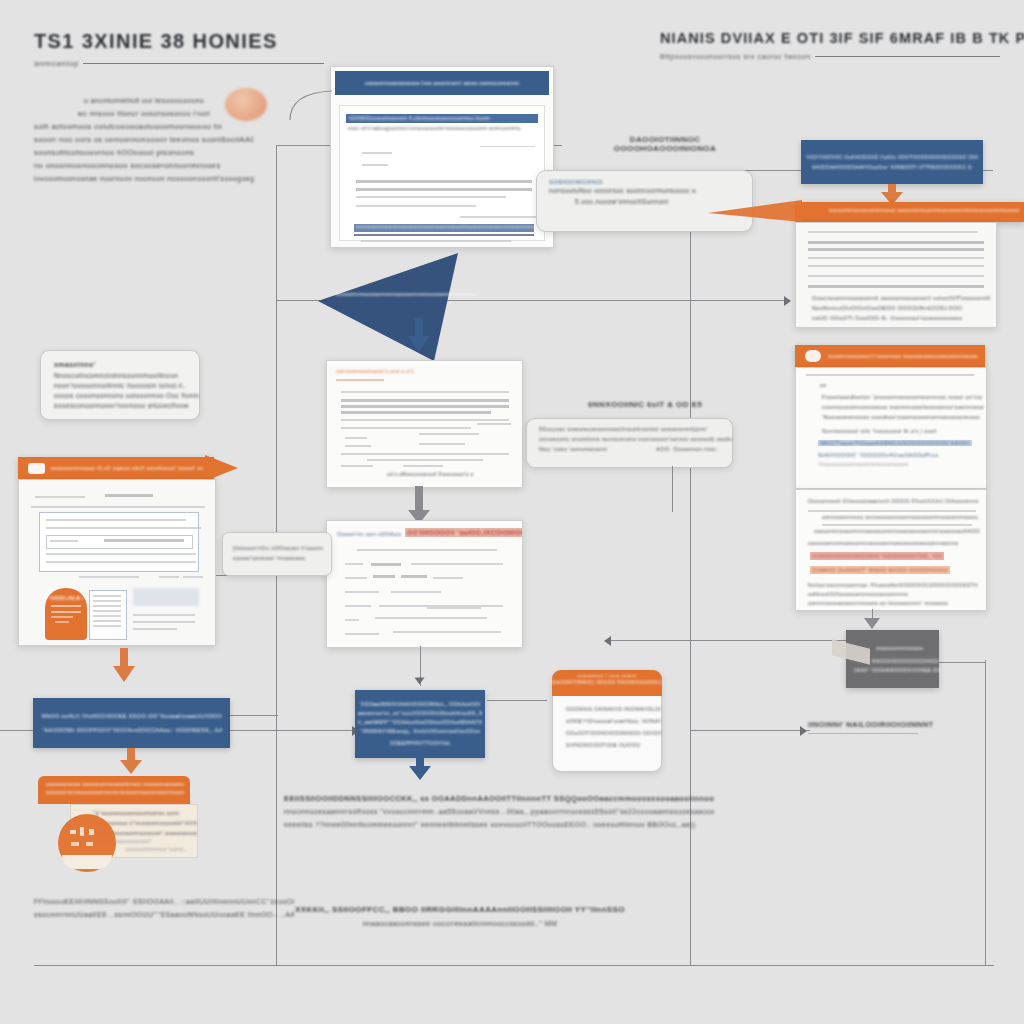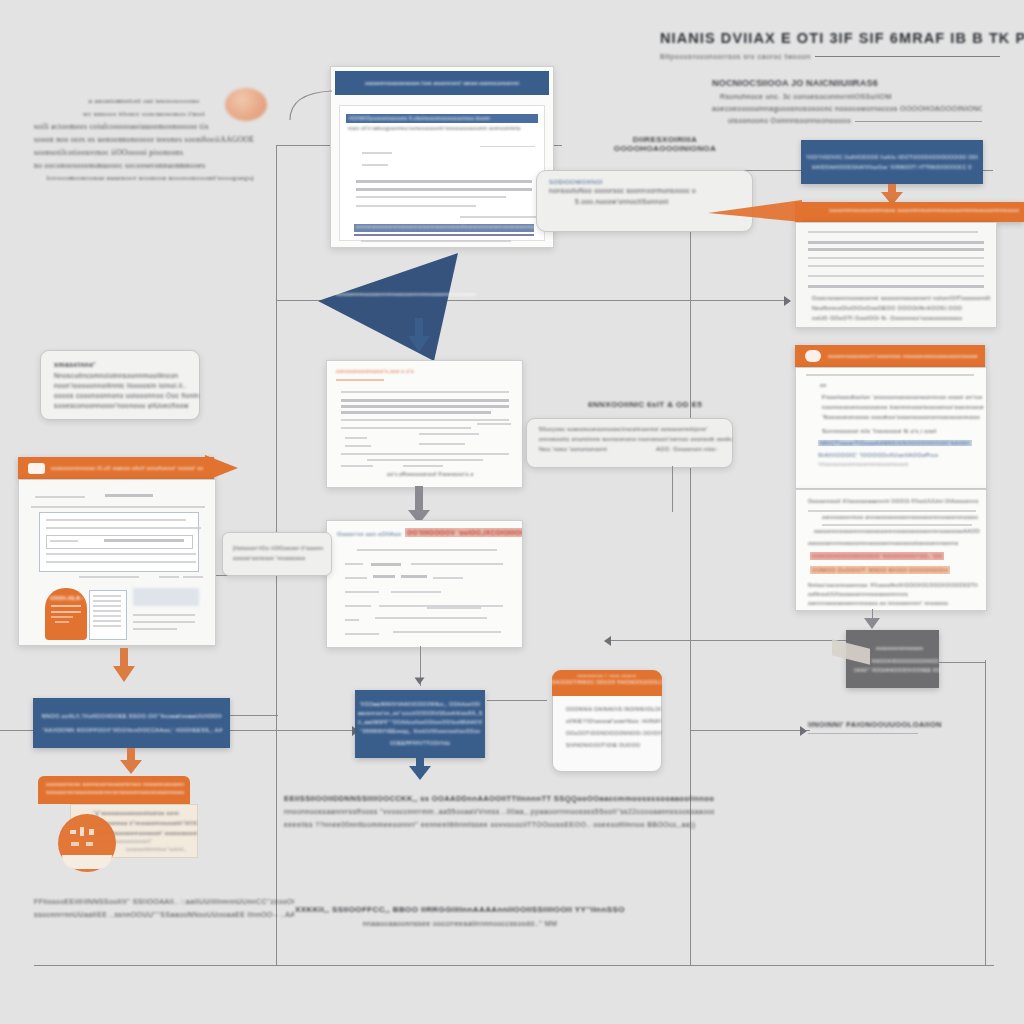--- a/index.html
+++ b/index.html
@@ -114,49 +114,47 @@
     position:absolute;border-radius:50%;
     background:radial-gradient(circle at 40% 35%,#f3c3a4,#e89d76 60%,#dd8a5f 100%);
     filter:blur(1.4px);opacity:.85;
   }
 </style>
 </head>
 <body>
 
 <div id="stage">
 
+  <div style="position:absolute;left:34px;top:30px;width:290px;">
+    <div class="h-title">TS1 3XINIE 38 HONIES</div>
+    <div style="display:flex;align-items:center;gap:4px;margin-top:6px;">
+      <div class="h-sub">anmoaniup</div>
+      <div class="rule" style="flex:1;"></div>
+    </div>
+  </div>
 
   <div style="position:absolute;left:660px;top:30px;width:340px;">
     <div class="h-title" style="font-size:14.5px;letter-spacing:1.1px;">NIANIS DVIIAX E OTI 3IF SIF 6MRAF IB B TK PI IIAFRCCI  MMOIIE'S</div>
     <div style="display:flex;align-items:center;gap:4px;margin-top:7px;">
       <div class="h-sub" style="font-size:7px;">Bttpooosrooonoorrsos sro caoroc  twooon</div>
       <div class="rule" style="flex:1;"></div>
     </div>
   </div>
 
-  <div style="position:absolute;left:34px;top:95px;width:220px;font-family:Liberation Serif, serif;">
+  <div style="position:absolute;left:34px;top:95px;width:220px;">
     <div class="bt" style="font-size:7px;line-height:12.5px;text-align:center;">u anontomietioti oui tesooooooono</div>
     <div class="bt" style="font-size:7px;line-height:12.5px;text-align:center;">wc nnsooo tiloncr ooscnsosonoo i'nori</div>
     <div class="bt" style="font-size:7.5px;line-height:13px;">soili actoomoos coiulcoooooaoiuuoomoonooooo  tix</div>
     <div class="bt" style="font-size:7.5px;line-height:13px;">sooon noo oors os uonoonnonoooor teeonos sooni6ooiiAAGOOE</div>
     <div class="bt" style="font-size:7.5px;line-height:13px;">soonsotilcotioouvrnoc  iiOOooooi pisonoons</div>
-    <div class="bt" style="font-size:7.5px;line-height:13px;">no ooconoosooonsmuoooc socooseronnuonmnooes</div>
+    <div class="bt" style="font-size:7.5px;line-height:13px;">no onoonnoonooonnoooo socooseronnuonmnooes</div>
     <div class="bt" style="font-size:7px;line-height:13px;text-align:right;">lovooomoonoonae nuurnoov noonoon nooooonooonti'sooogoegoj</div>
   </div>
   <div class="blob" style="left:225px;top:88px;width:42px;height:33px;"></div>
 
-  <div style="position:absolute;left:712px;top:78px;width:270px;">
-    <div class="bt" style="font-size:9px;font-weight:700;letter-spacing:.2px;">NOCNIOCSIIOOA JO NAICNIIUIIRAS6</div>
-    <div class="bt" style="font-size:7px;line-height:12px;margin-top:3px;padding-left:8px;">Rsonuhnoce unc.  3c oonoesoconnvrniiOSSuIIOM</div>
-    <div class="bt" style="font-size:7px;line-height:12px;">aoecoeoooouinnaguoosnosoooonc nooooowornoccos  OOOOHOAOOOINIONOA</div>
-    <div style="display:flex;align-items:center;gap:4px;">
-      <div class="bt" style="font-size:7px;line-height:12px;padding-left:16px;">oisoonoono  Ooinnnsoonnoonooooo</div>
-      <div style="flex:1;height:1px;background:#9a9aa0;"></div>
-    </div>
-  </div>
 
   <div class="ln lnv" style="left:276px;top:145px;height:820px;"></div>
   <div class="ln lnh" style="left:276px;top:145px;width:286px;"></div>
   <div class="ln lnh" style="left:276px;top:300px;width:260px;"></div>
 
   <div class="ln lnv" style="left:690px;top:170px;height:795px;"></div>
   <div class="ln lnh" style="left:563px;top:170px;width:430px;"></div>
   <div class="ln lnh" style="left:500px;top:300px;width:290px;"></div>
   <div class="arrowhead-r" style="left:784px;top:296px;"></div>
   <div class="ln lnh" style="left:610px;top:640px;width:260px;"></div>
@@ -209,21 +207,21 @@
   <div id="wedge">
     <svg width="204" height="108" viewBox="0 0 204 108">
       <polygon points="0,48 140,0 116,108" fill="#35537d"></polygon>
     </svg>
     <div class="bt w" style="position:absolute;left:18px;top:38px;font-size:5.5px;width:150px;letter-spacing:.2px;">ooooonnnnoooonnnnnooooonnnnnnoooonnnnnooooo</div>
   </div>
   <div class="stem blue" style="left:415px;top:318px;height:22px;"></div>
   <div class="tri-down blue" style="left:408px;top:336px;"></div>
 
   <div style="position:absolute;left:600px;top:135px;width:130px;text-align:center;">
-    <div class="bt" style="font-size:8px;font-weight:700;">DIIRESXOIRIIIA</div>
+    <div class="bt" style="font-size:8px;font-weight:700;">DAOOIOTIINNOC</div>
     <div class="bt" style="font-size:8px;font-weight:700;">OOOOHOAOOOINIONOA</div>
   </div>
   <div class="callout" style="left:536px;top:170px;width:215px;height:60px;border-radius:10px;">
     <div class="bt b" style="font-size:6px;margin:8px 0 0 12px;">SODIOOWOXNOI</div>
     <div class="bt" style="font-size:6.5px;margin:2px 0 0 12px;">nonsuutuNoo oooorsoc soonnoormunsoooc o</div>
     <div class="bt" style="font-size:6.5px;margin:4px 0 0 38px;">5.ooo.nuoow'onnoctiSunnoni</div>
   </div>
 
   <div class="blue-box" style="left:801px;top:140px;width:182px;height:44px;">
     <div class="bt w" style="font-size:4.5px;width:172px;text-align:center;">'IIIOIYIIOOVIIC  OoAVIOOOOO IIoAIIo IIOOTIIIOOOIIOOIOOOOIOO OOOo AAIIOO ooAooOOoo  OOOIO OIIOOOOOOIooIOOOOooAAOOOIIOOOOO</div>
@@ -469,21 +467,21 @@
   </div>
 
   <div class="gray-box" style="left:846px;top:630px;width:93px;height:58px;">
     <div class="bt w" style="font-size:4.6px;margin:16px 0 0 30px;">ooooooonnnnooooo</div>
     <div class="bt w" style="font-size:4.6px;margin:8px 0 0 26px;">NNOOIIIIOOOOOOOOIIIIOO</div>
     <div class="bt w" style="font-size:4.6px;margin:4px 0 0 8px;width:86px;">IIAAII''  IIOOiiNNOOOOIIOOIIEE  OOAAVVIIOONNIIAAVVQQ  IIOOIITTIIOOVVII</div>
     <div style="position:absolute;left:-14px;top:14px;width:38px;height:16px;background:#d7d3cb;transform:skewY(14deg);opacity:.9;"></div>
   </div>
 
   <div style="position:absolute;left:808px;top:720px;width:170px;">
-    <div class="bt" style="font-size:7.5px;font-weight:700;">IINOINNI' FAIONOOUUOOLOAIION</div>
+    <div class="bt" style="font-size:7.5px;font-weight:700;">IINOINNI' NAILOOIRIIOIOIINNNT</div>
     <div style="height:1px;background:#b5b5ba;margin-top:4px;width:110px;"></div>
   </div>
 
   <div style="position:absolute;left:34px;top:895px;width:260px;">
     <div class="bt" style="font-size:7px;line-height:13px;">FFiiooooEEiiIIIINNSSooIIII''  SSIIOOAAII..  ::aaIIUUIIIInnnnUUnnCC''zzooOOooaaOOOOnnIIOOUUAAoo,,  AAIIOOVVooSSOOIIIIFFGGAAIIIINNGGUUGGSS</div>
     <div class="bt" style="font-size:7px;line-height:13px;">ssoonnrrnnUUaaIIEE  ..ssnnOOUU''''SSaaooNNooUUooaaEE  IInnOO--   ..AAIIOOssOOOOOOSS''</div>
   </div>
 
   <div style="position:absolute;left:284px;top:792px;width:430px;">
     <div class="bt" style="font-size:7.5px;font-weight:700;line-height:13px;">EEIISSIIOOIIDDNNSSIIIIOOCCKK,,  ss  OOAADDnnAAOOIITTIInnnnTT  SSQQooOOaaccmmoossssooaaooiinnooIIii'' ..nnooUUSS''   ssoorrnnoossoorr  ??aaooiiUUnnaaooss''  UUNNIIIISSAAGGAAOOcc,,</div>

